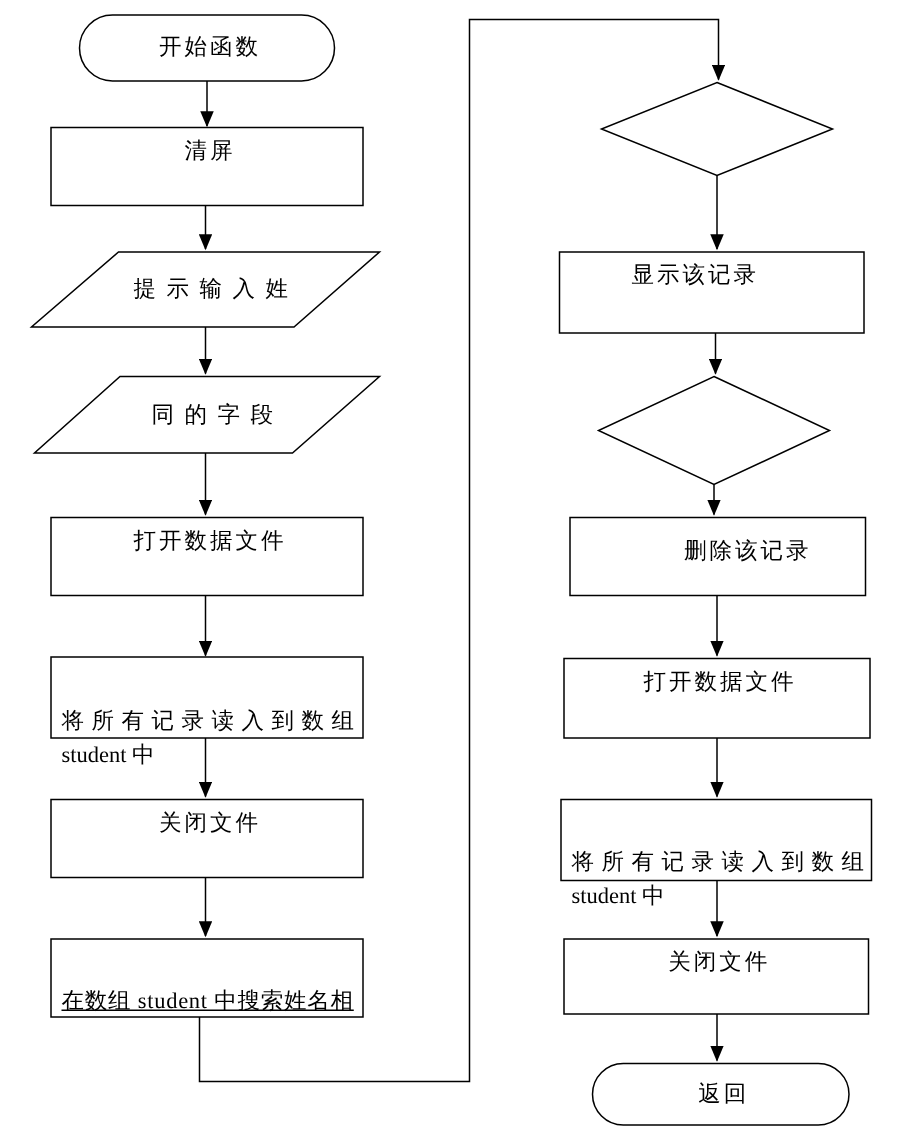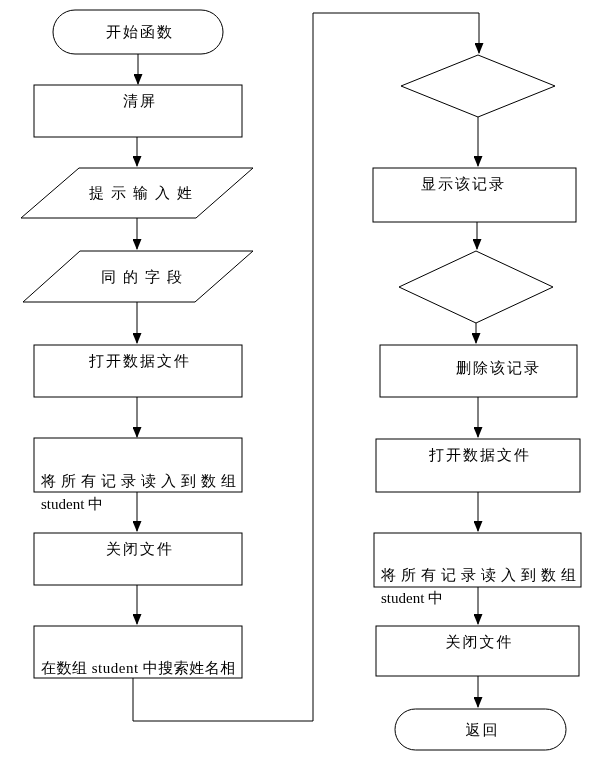--- a/index.html
+++ b/index.html
@@ -106,21 +106,21 @@
 
   <div class="lbl tc ls2" style="left:34px; top:351px; width:208px;">打开数据文件</div>
 
   <div class="lbl twoline" style="left:34px; top:442px; width:208px;">
     <span class="ls5">将所有记录读入到数组</span>
     <span>student 中</span>
   </div>
 
   <div class="lbl tc ls2" style="left:34px; top:539px; width:208px;">关闭文件</div>
 
-  <div class="lbl twoline" style="left:34px; top:630px; width:208px; line-height:21px;">
+  <div class="lbl twoline" style="left:34px; top:630px; width:208px; line-height:21px;text-decoration:underline;">
     <span class="ls0">在数组 student 中搜索姓名相</span>
   </div>
 
 
   <div class="lbl tc ls2" style="left:360px; top:174px; width:203px;">显示该记录</div>
 
 
   <div class="lbl tc ls2" style="left:380px; top:358px; width:197px;margin-left:18px;">删除该记录</div>
 
   <div class="lbl tc ls2" style="left:376px; top:445px; width:204px;">打开数据文件</div>

